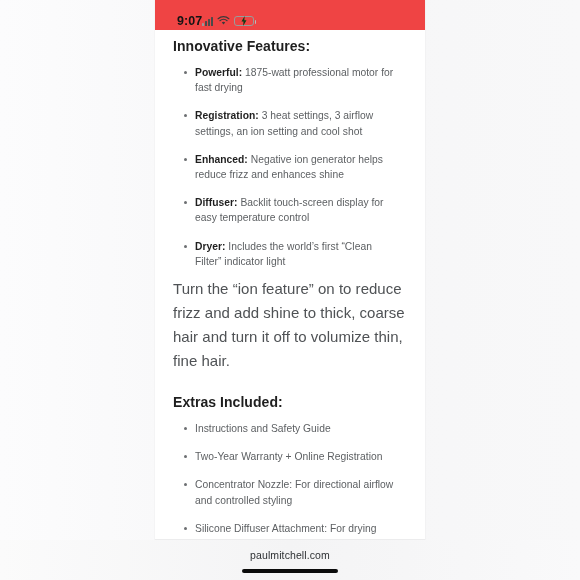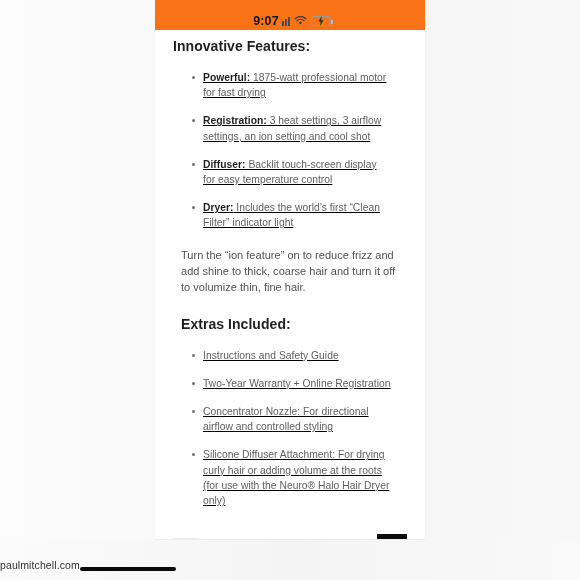--- a/index.html
+++ b/index.html
@@ -35,24 +35,24 @@
     display: flex;
     flex-direction: column;
   }
 
   
   .status-bar {
     height: 30px;
     flex: 0 0 30px;
     display: flex;
     align-items: center;
-    justify-content: center;
+    justify-content: flex-start;
     padding: 12px 18px 0 22px;
     box-sizing: border-box;
-    background: #f97316;
+    background: #ef4444;
   }
   .status-time {
     font-size: 12.5px;
     font-weight: bold;
     color: #141414;
     letter-spacing: 0.1px;
   }
   .status-icons {
     display: flex;
     align-items: center;
@@ -118,27 +118,26 @@
     overflow: hidden;
   }
 
   .section-heading {
     font-size: 14px;
     font-weight: bold;
     color: #1f1f1f;
     margin: 0 0 11px 0;
     letter-spacing: 0.05px;
   }
-  .section-heading.spaced { margin-top: 21px; margin-left: 8px; }
+  .section-heading.spaced { margin-top: 21px; }
 
   ul.bullets {
     list-style: none;
-    margin: 16px;
+    margin: 8px;
     padding: 0;
-    text-decoration: underline;
   }
   ul.bullets li {
     position: relative;
     padding-left: 14px;
     margin-bottom: 13px;
     font-size: 10.3px;
     line-height: 15.2px;
     color: #5d6063;
     letter-spacing: 0.02px;
   }
@@ -158,24 +157,24 @@
     font-weight: bold;
   }
 
   .tip-heading {
     font-size: 10.5px;
     font-weight: bold;
     color: #1f1f1f;
     margin: 22px 0 11px 0;
   }
   .tip-body {
-    font-size: 11px;
-    line-height: 16px;
+    font-size: 15px;
+    line-height: 24px;
     color: #4f5255;
-    margin: 8px;
+    margin: 0;
     letter-spacing: 0.02px;
   }
 
   
   .meta-row {
     margin-top: 26px;
     display: flex;
     align-items: flex-start;
     justify-content: space-between;
     padding-right: 0px;
@@ -219,21 +218,21 @@
   }
 
   .footer-bar {
     position: absolute;
     left: 0;
     top: 540px;
     width: 580px;
     height: 40px;
     background: linear-gradient(to right, #fbfbfb 0%, #f4f4f5 50%, #f9f9fa 100%);
     display: flex;
-    flex-direction: row;
+    flex-direction: column;
     align-items: center;
     justify-content: flex-start;
     padding-top: 9px;
     box-sizing: border-box;
   }
   .footer-domain {
     font-size: 10.5px;
     color: #2e3134;
     letter-spacing: 0.1px;
   }
@@ -285,20 +284,21 @@
       </div>
     </div>
 
     <div class="content">
 
       <div class="section-heading">Innovative Features:</div>
 
       <ul class="bullets">
         <li><b>Powerful:</b><span> 1875-watt professional motor for fast drying</span></li>
         <li><b>Registration:</b><span> 3 heat settings, 3 airflow settings, an ion setting and cool shot</span></li>
+        <li><b>Enhanced:</b><span> Negative ion generator helps reduce frizz and enhances shine</span></li>
         <li><b>Diffuser:</b><span> Backlit touch-screen display for easy temperature control</span></li>
         <li><b>Dryer:</b><span> Includes the world’s first “Clean Filter” indicator light</span></li>
       </ul>
 
       <p class="tip-body">Turn the “ion feature” on to reduce frizz and add shine to thick, coarse hair and turn it off to volumize thin, fine hair.</p>
 
       <div class="section-heading spaced">Extras Included:</div>
 
       <ul class="bullets">
         <li>Instructions and Safety Guide</li>

